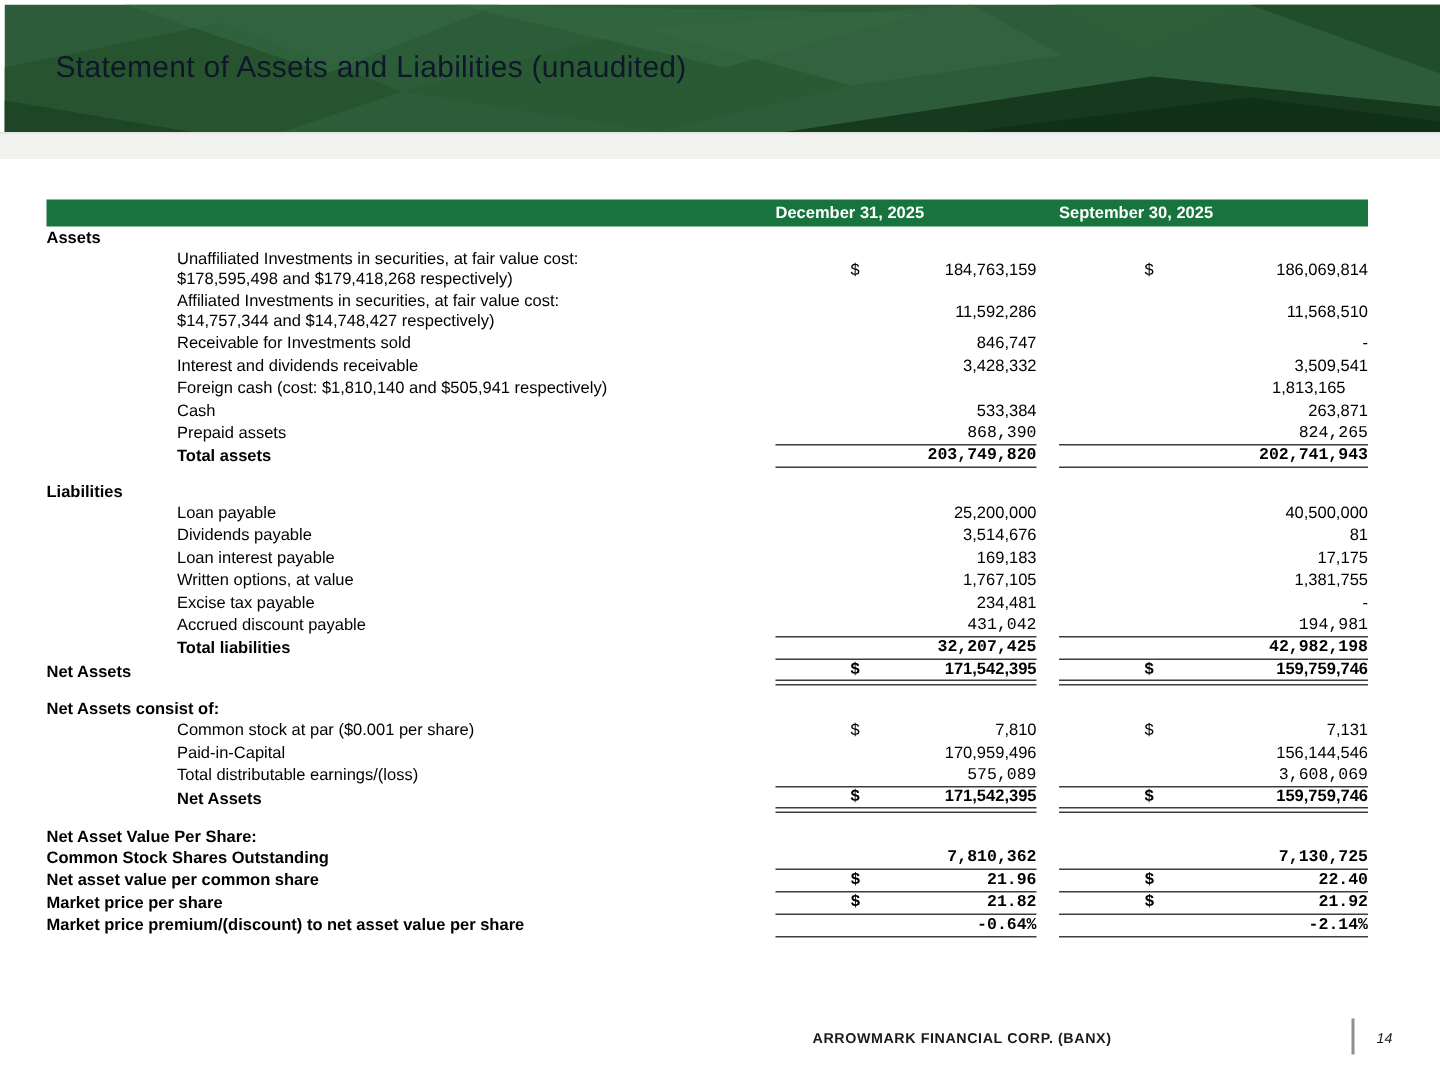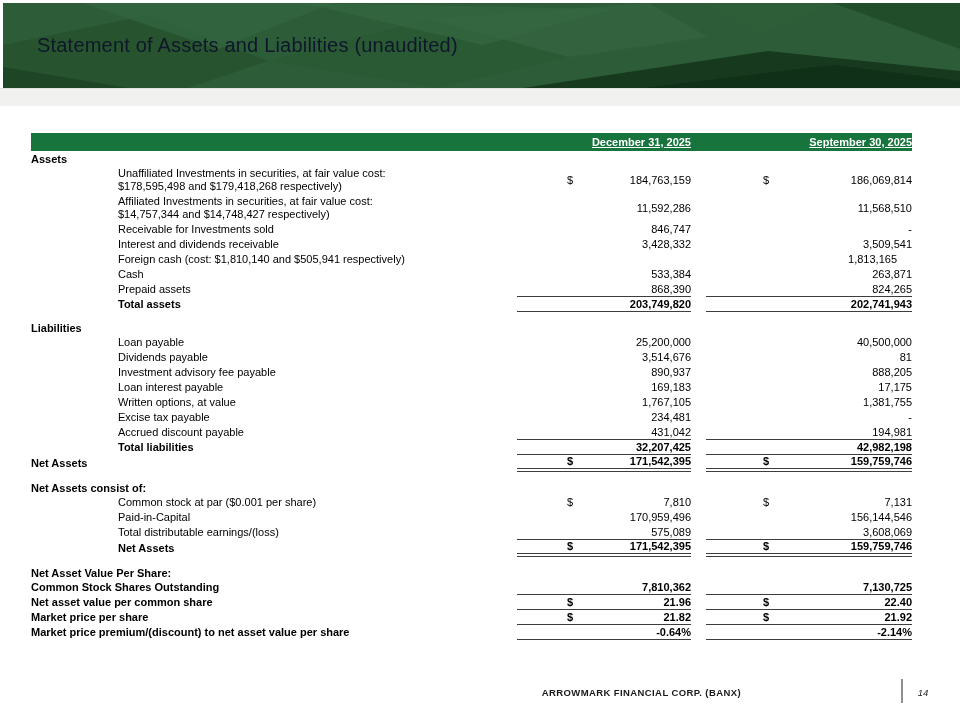--- a/index.html
+++ b/index.html
@@ -28,37 +28,37 @@
     font-size:11px; line-height:13px;
   }
   .thead {
     display:flex; align-items:center; height:18px;
     background:var(--hdr-green,#16743c); color:#ffffff; font-weight:bold;
   }
   .sp { flex:1; }
   .c1 { width:174px; }
   .gapcol { width:15px; }
   .c2 { width:206px; }
-  .thead .c1, .thead .c2 { text-align:right;text-decoration:underline; }
+  .thead .c1, .thead .c2 { text-align:left; }
   .sec-row {
     display:flex; align-items:flex-end; min-height:15px; font-weight:bold;
   }
   .row { display:flex; align-items:center; min-height:15px; }
   .row.tall { min-height:28px; }
   .row.bold { font-weight:bold; }
   .gap { margin-top:8px; }
   .lbl { flex:1; white-space:pre-line; }
   .lbl.indent { padding-left:87px; }
   .cell { align-self:stretch; display:flex; align-items:center; }
   .cell .d { width:16px; text-align:left; }
   .c1.cell { padding-left:0; }
   .c1 .d { margin-left:50px; }
   .c2 .d { margin-left:57px; }
   .cell .v { flex:1; text-align:right; }
-  .rule-single { border-bottom:1.5px solid #3d3d3d; }
+  .rule-single { border-bottom:1.5px solid #3d3d3d;font-family:Liberation Mono, monospace; }
   .rule-double { border-bottom:4px double #3d3d3d; }
   
   .footer { position:absolute; left:0; top:678px; width:809px; height:28px; }
   .footer-company {
     position:absolute; right:68px; top:9px;
     font-size:9.5px; font-weight:bold; letter-spacing:.4px; color:#1a1a1a;
   }
   .footer-divider {
     position:absolute; left:901px; top:1px; width:2px; height:24px; background:#8f8f8f;
   }
@@ -214,32 +214,20 @@
           <span class="d"></span>
           <span class="v">3,514,676</span>
         </div>
         <div class="gapcol"></div>
         <div class="c2 cell">
           <span class="d"></span>
           <span class="v">81</span>
         </div>
       </div>
       <div class="row">
-        <div class="lbl indent">Investment advisory fee payable</div>
-        <div class="c1 cell">
-          <span class="d"></span>
-          <span class="v">890,937</span>
-        </div>
-        <div class="gapcol"></div>
-        <div class="c2 cell">
-          <span class="d"></span>
-          <span class="v">888,205</span>
-        </div>
-      </div>
-      <div class="row">
         <div class="lbl indent">Loan interest payable</div>
         <div class="c1 cell">
           <span class="d"></span>
           <span class="v">169,183</span>
         </div>
         <div class="gapcol"></div>
         <div class="c2 cell">
           <span class="d"></span>
           <span class="v">17,175</span>
         </div>

